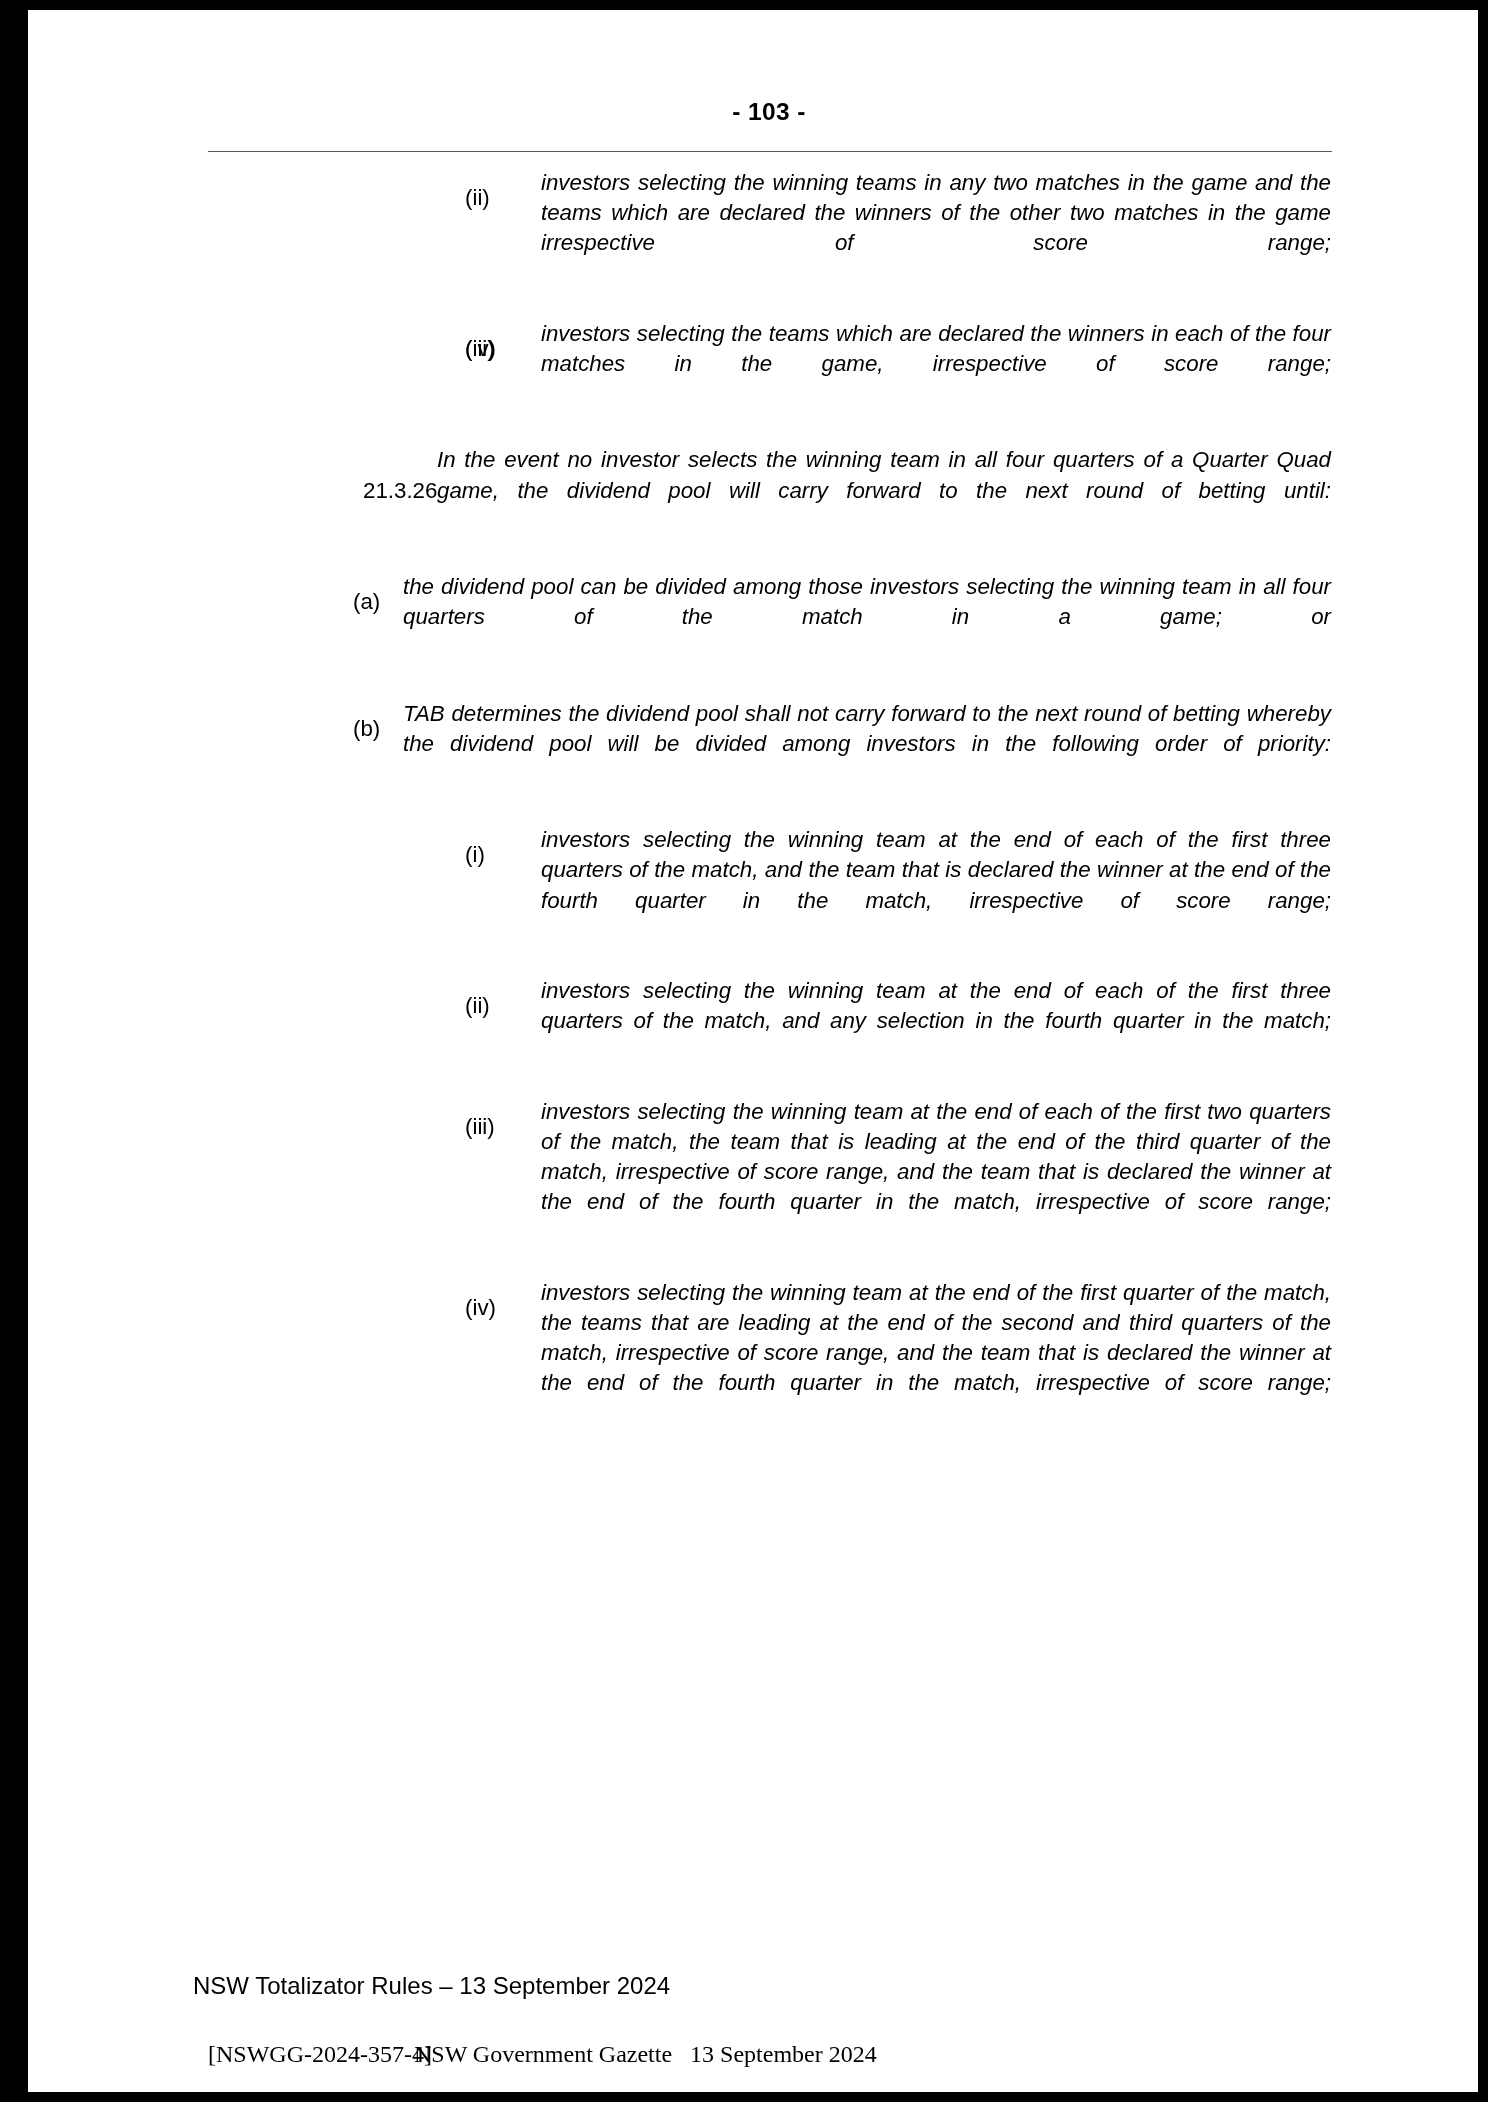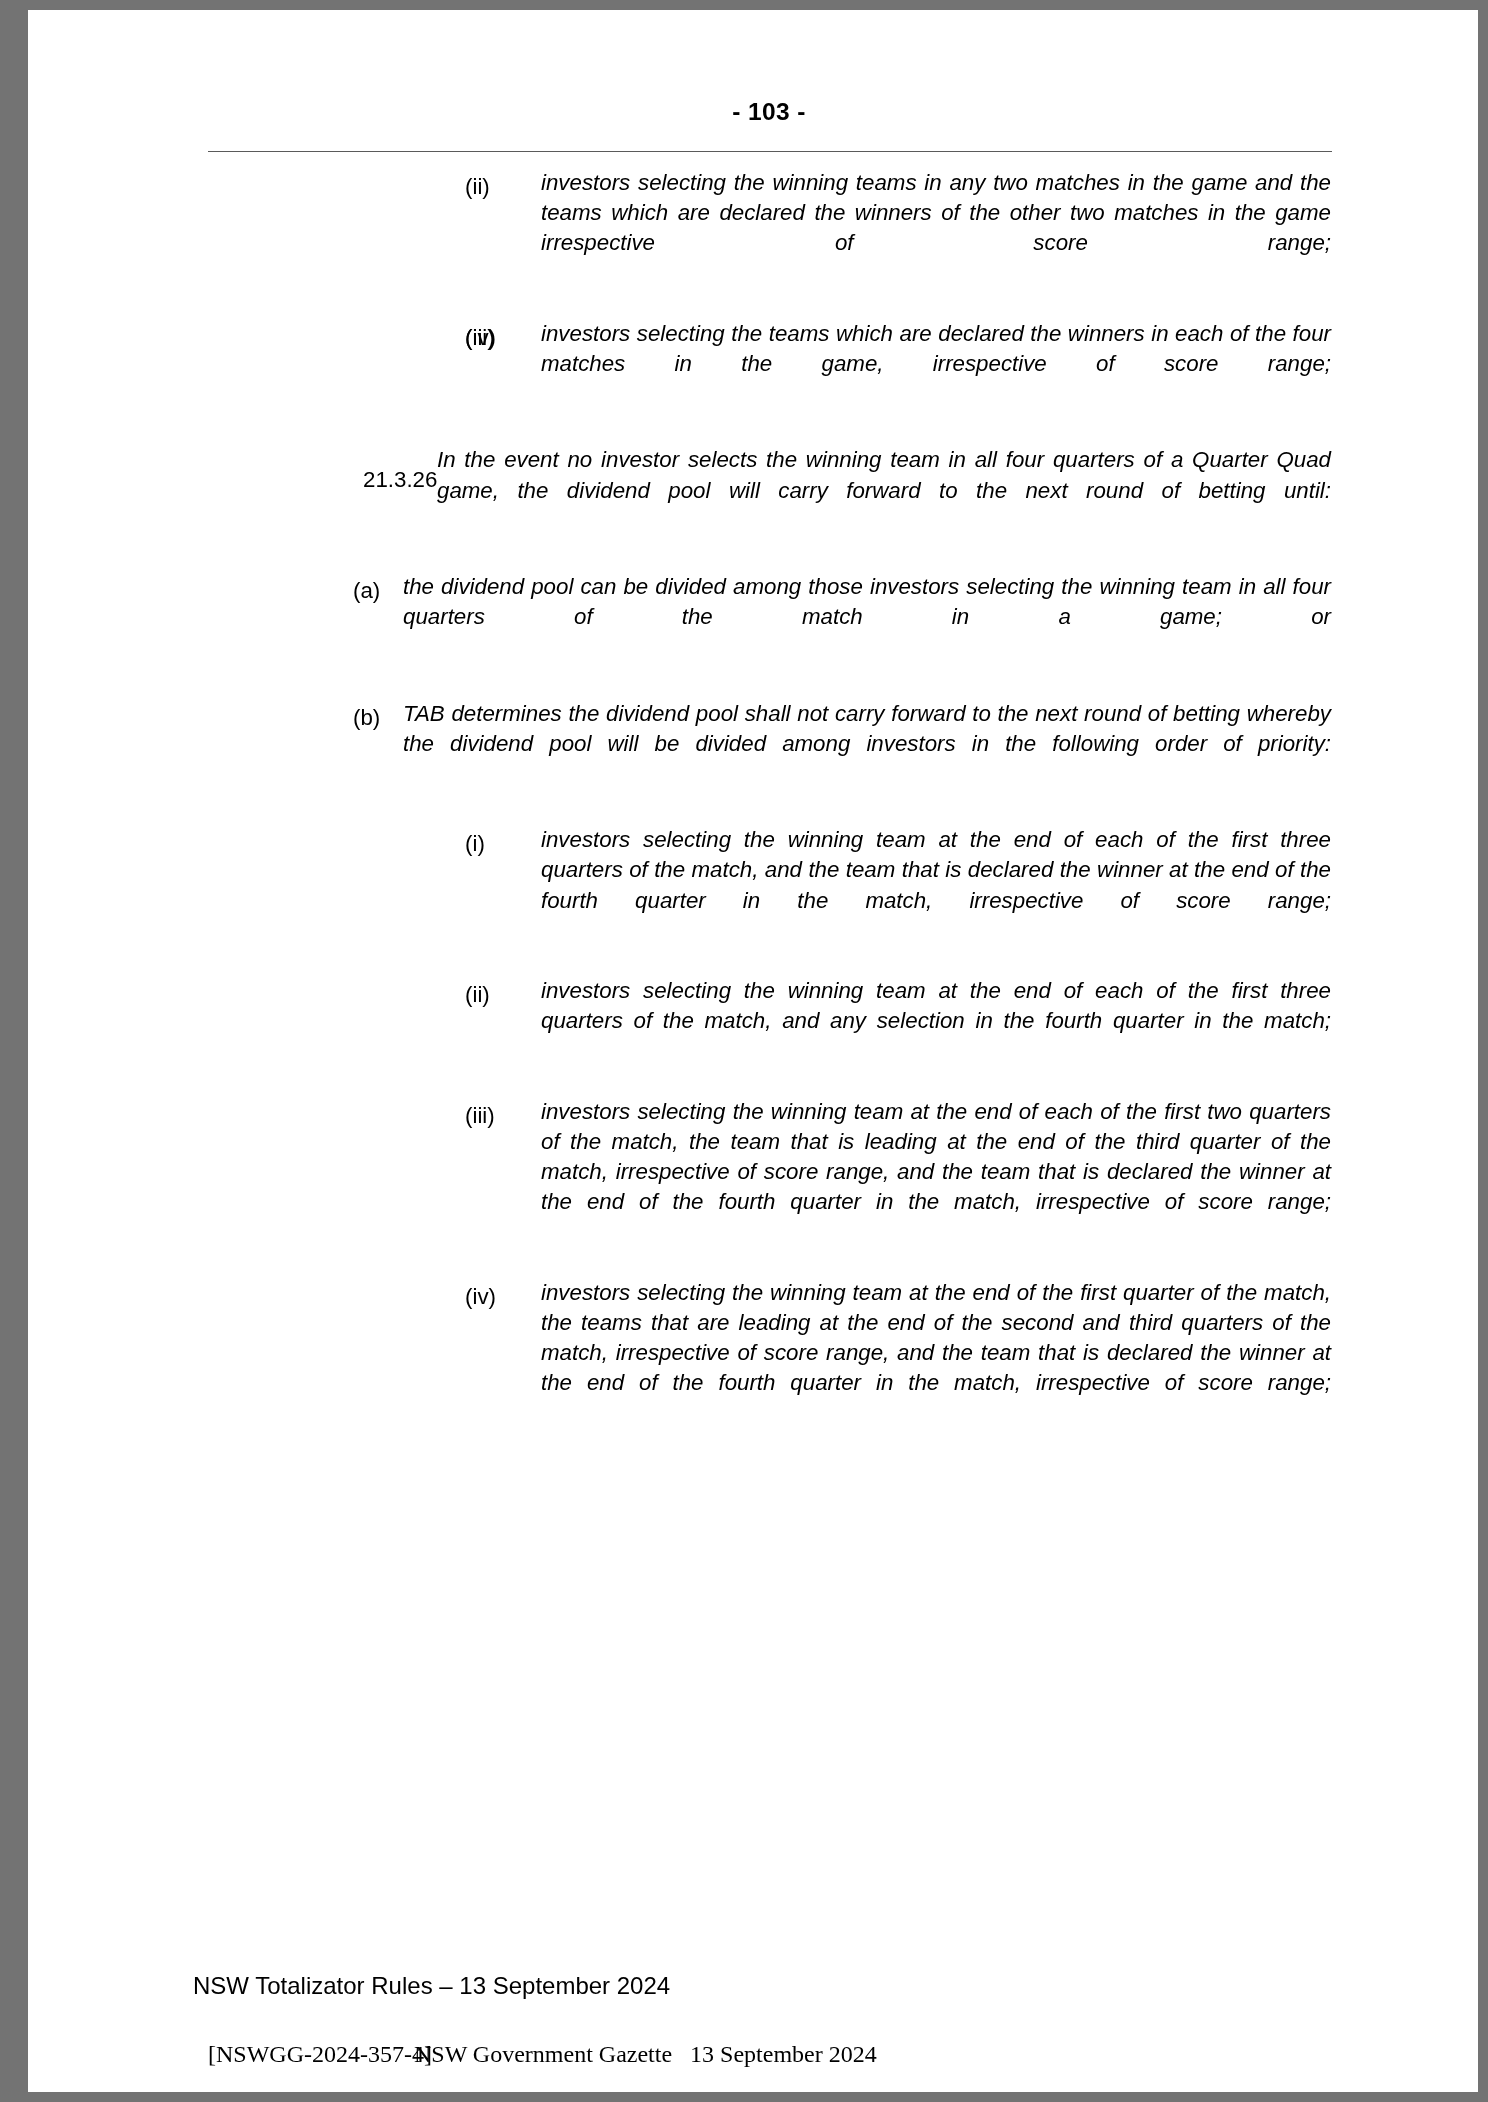--- a/index.html
+++ b/index.html
@@ -12,21 +12,21 @@
     height: 2102px;
     font-family: "Liberation Sans", sans-serif;
     -webkit-font-smoothing: antialiased;
   }
 
   #page-frame {
     position: absolute;
     left: 0; top: 0;
     width: 1488px;
     height: 2102px;
-    background: #737373;
+    background: #000000;
     box-sizing: border-box;
     padding: 10px 10px 10px 28px;
   }
 
   #page {
     position: relative;
     width: 1450px;
     height: 2082px;
     background: #ffffff;
     box-sizing: border-box;
@@ -66,21 +66,21 @@
   }
 
   .clause {
     position: relative;
     box-sizing: border-box;
     text-align: justify;
     text-justify: inter-word;
   }
   .clause > .marker {
     position: absolute;
-    top: 4px;
+    top: 15px;
     text-align: center;
     white-space: nowrap;
   }
   .clause > .ctext {
     display: block;
     text-align: justify;
     font-style: italic;
   }
   .clause > .ctext:after {
     content: "";

